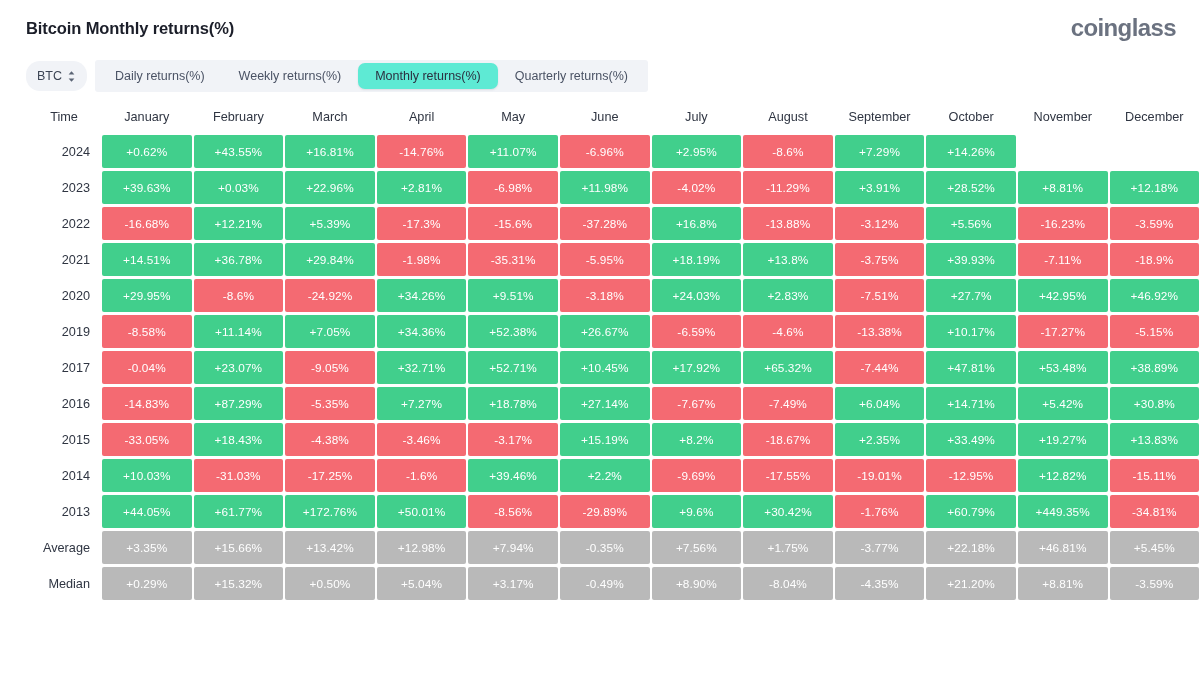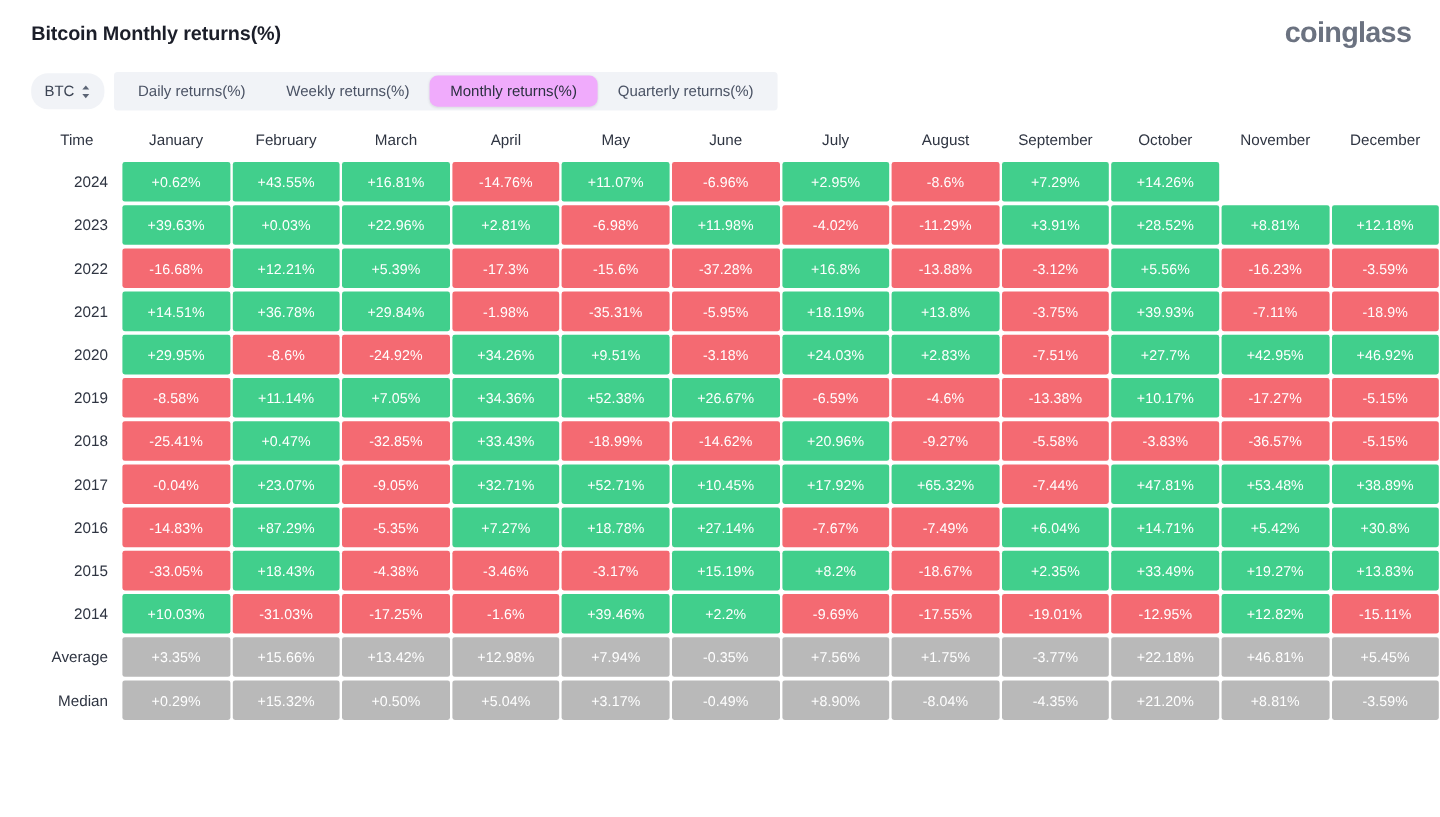--- a/index.html
+++ b/index.html
@@ -85,21 +85,21 @@
     height: 26px;
     padding: 0 17px;
     font-size: 12.5px;
     color: #4a5264;
     border-radius: 7px;
     cursor: pointer;
     white-space: nowrap;
     user-select: none;
   }
   .tab.active {
-    background: #f0abfc;
+    background: #5eead4;
     color: #2b3040;
     box-shadow: 0 1px 2px rgba(25,32,52,0.10);
   }
 
   
   .table-wrap {
     padding: 6px 20px 0 26px;
   }
   table.returns {
     width: 1148px;
@@ -294,35 +294,20 @@
             <td class="cell pos">+52.38%</td>
             <td class="cell pos">+26.67%</td>
             <td class="cell neg">-6.59%</td>
             <td class="cell neg">-4.6%</td>
             <td class="cell neg">-13.38%</td>
             <td class="cell pos">+10.17%</td>
             <td class="cell neg">-17.27%</td>
             <td class="cell neg">-5.15%</td>
           </tr>
           <tr>
-            <th class="rowlab">2018</th>
-            <td class="cell neg">-25.41%</td>
-            <td class="cell pos">+0.47%</td>
-            <td class="cell neg">-32.85%</td>
-            <td class="cell pos">+33.43%</td>
-            <td class="cell neg">-18.99%</td>
-            <td class="cell neg">-14.62%</td>
-            <td class="cell pos">+20.96%</td>
-            <td class="cell neg">-9.27%</td>
-            <td class="cell neg">-5.58%</td>
-            <td class="cell neg">-3.83%</td>
-            <td class="cell neg">-36.57%</td>
-            <td class="cell neg">-5.15%</td>
-          </tr>
-          <tr>
             <th class="rowlab">2017</th>
             <td class="cell neg">-0.04%</td>
             <td class="cell pos">+23.07%</td>
             <td class="cell neg">-9.05%</td>
             <td class="cell pos">+32.71%</td>
             <td class="cell pos">+52.71%</td>
             <td class="cell pos">+10.45%</td>
             <td class="cell pos">+17.92%</td>
             <td class="cell pos">+65.32%</td>
             <td class="cell neg">-7.44%</td>
@@ -369,20 +354,35 @@
             <td class="cell pos">+39.46%</td>
             <td class="cell pos">+2.2%</td>
             <td class="cell neg">-9.69%</td>
             <td class="cell neg">-17.55%</td>
             <td class="cell neg">-19.01%</td>
             <td class="cell neg">-12.95%</td>
             <td class="cell pos">+12.82%</td>
             <td class="cell neg">-15.11%</td>
           </tr>
           <tr>
+            <th class="rowlab">2013</th>
+            <td class="cell pos">+44.05%</td>
+            <td class="cell pos">+61.77%</td>
+            <td class="cell pos">+172.76%</td>
+            <td class="cell pos">+50.01%</td>
+            <td class="cell neg">-8.56%</td>
+            <td class="cell neg">-29.89%</td>
+            <td class="cell pos">+9.6%</td>
+            <td class="cell pos">+30.42%</td>
+            <td class="cell neg">-1.76%</td>
+            <td class="cell pos">+60.79%</td>
+            <td class="cell pos">+449.35%</td>
+            <td class="cell neg">-34.81%</td>
+          </tr>
+          <tr>
             <th class="rowlab">Average</th>
             <td class="cell stat">+3.35%</td>
             <td class="cell stat">+15.66%</td>
             <td class="cell stat">+13.42%</td>
             <td class="cell stat">+12.98%</td>
             <td class="cell stat">+7.94%</td>
             <td class="cell stat">-0.35%</td>
             <td class="cell stat">+7.56%</td>
             <td class="cell stat">+1.75%</td>
             <td class="cell stat">-3.77%</td>

